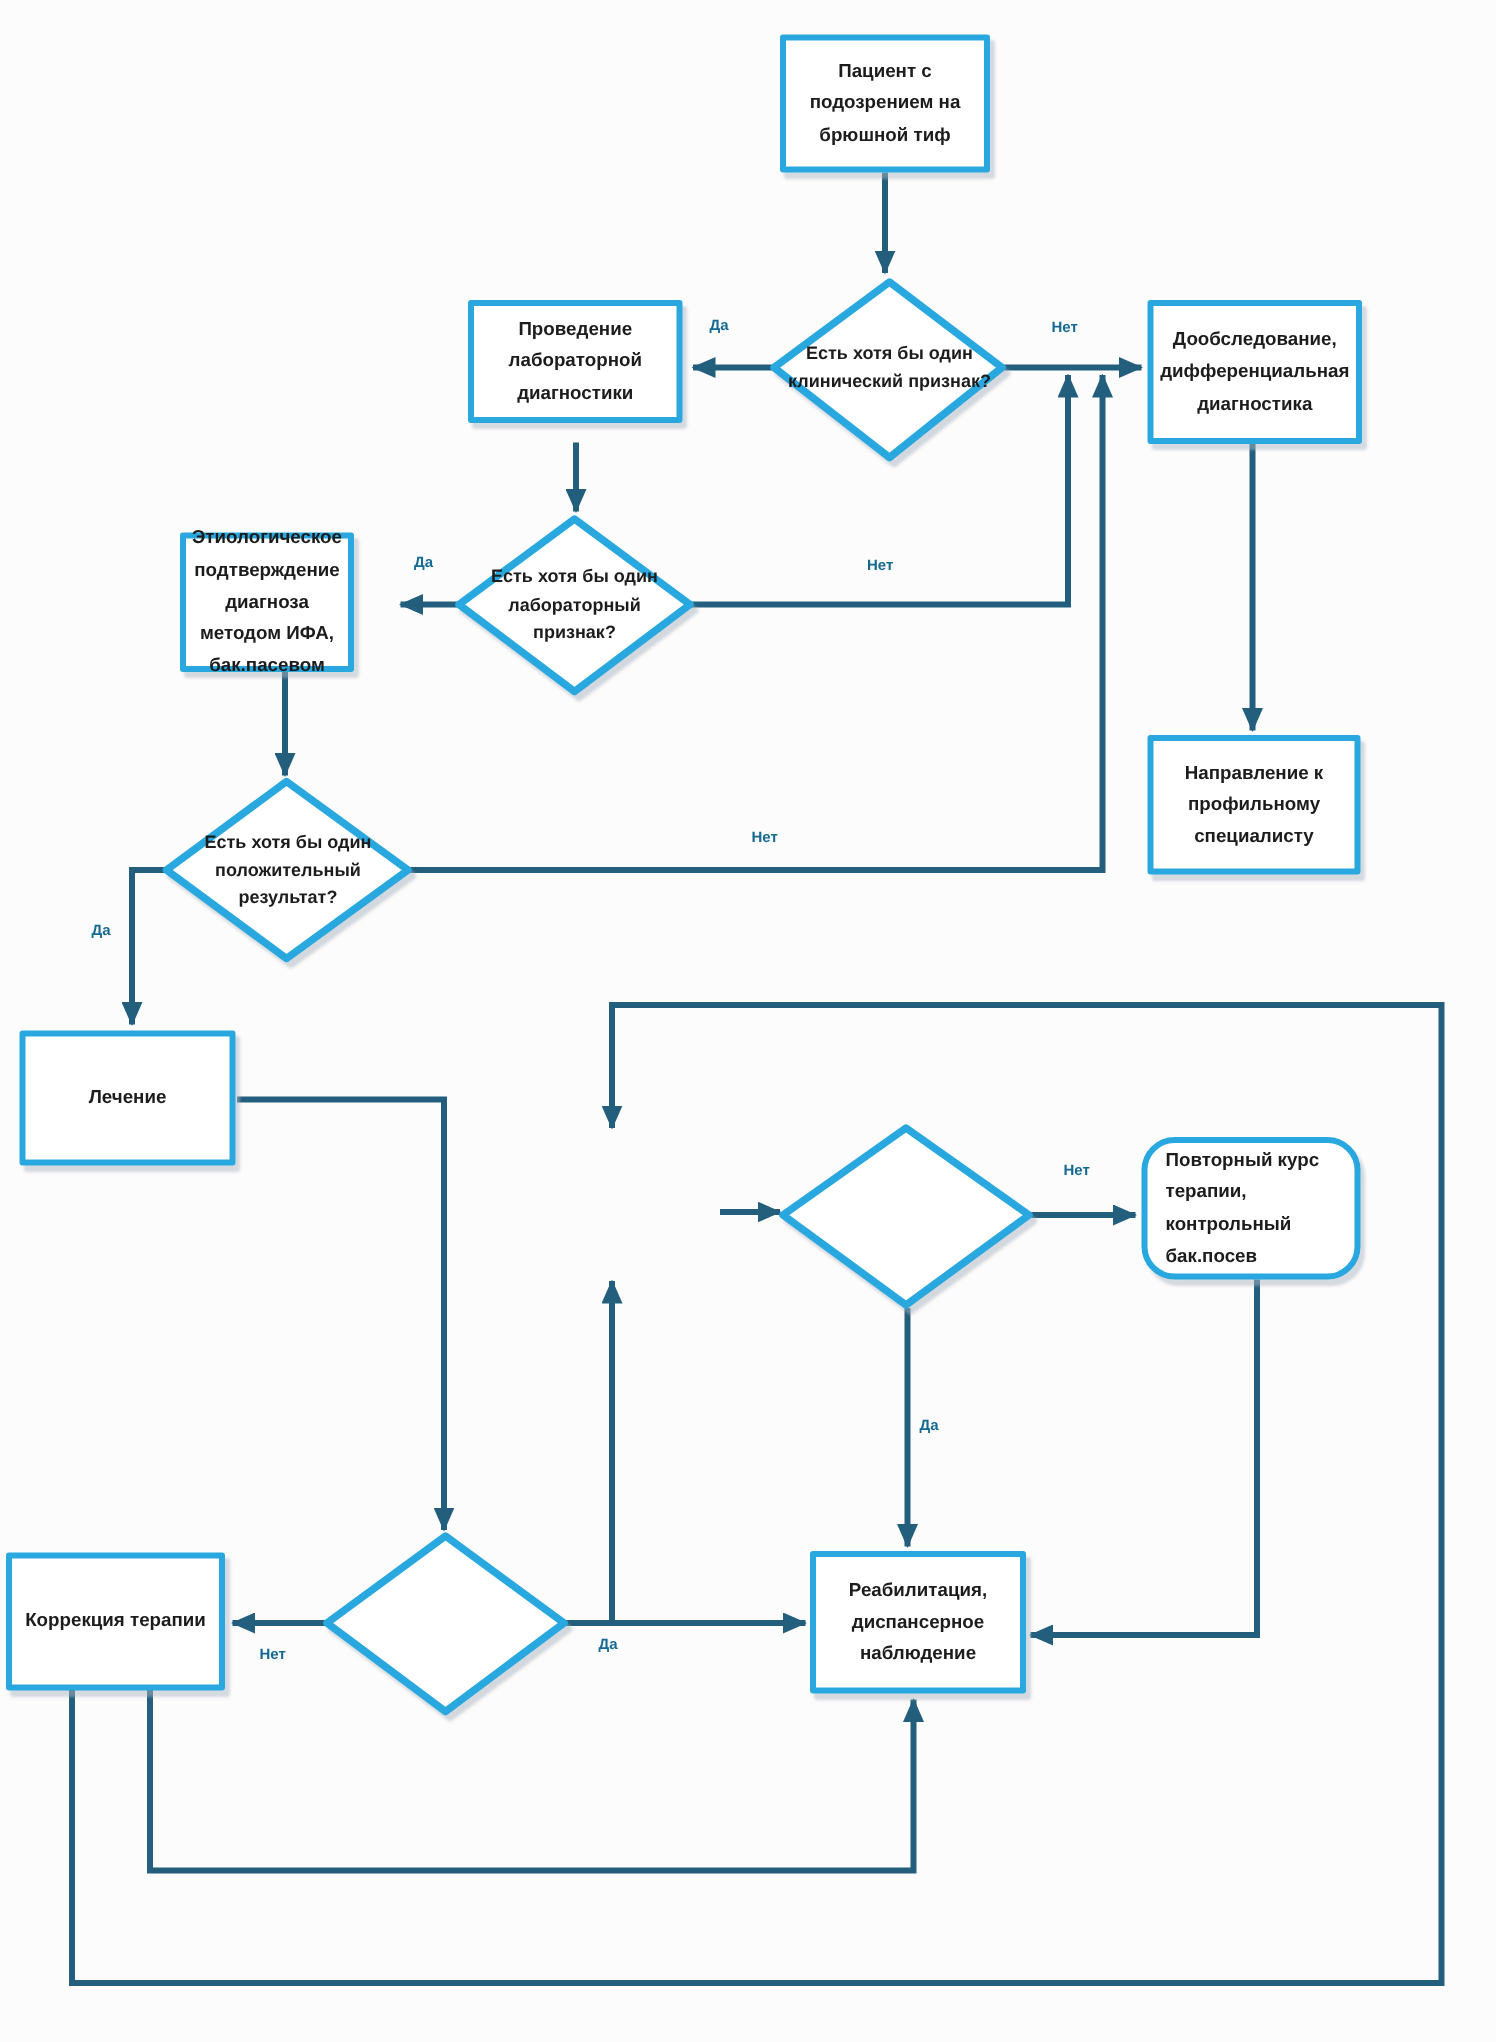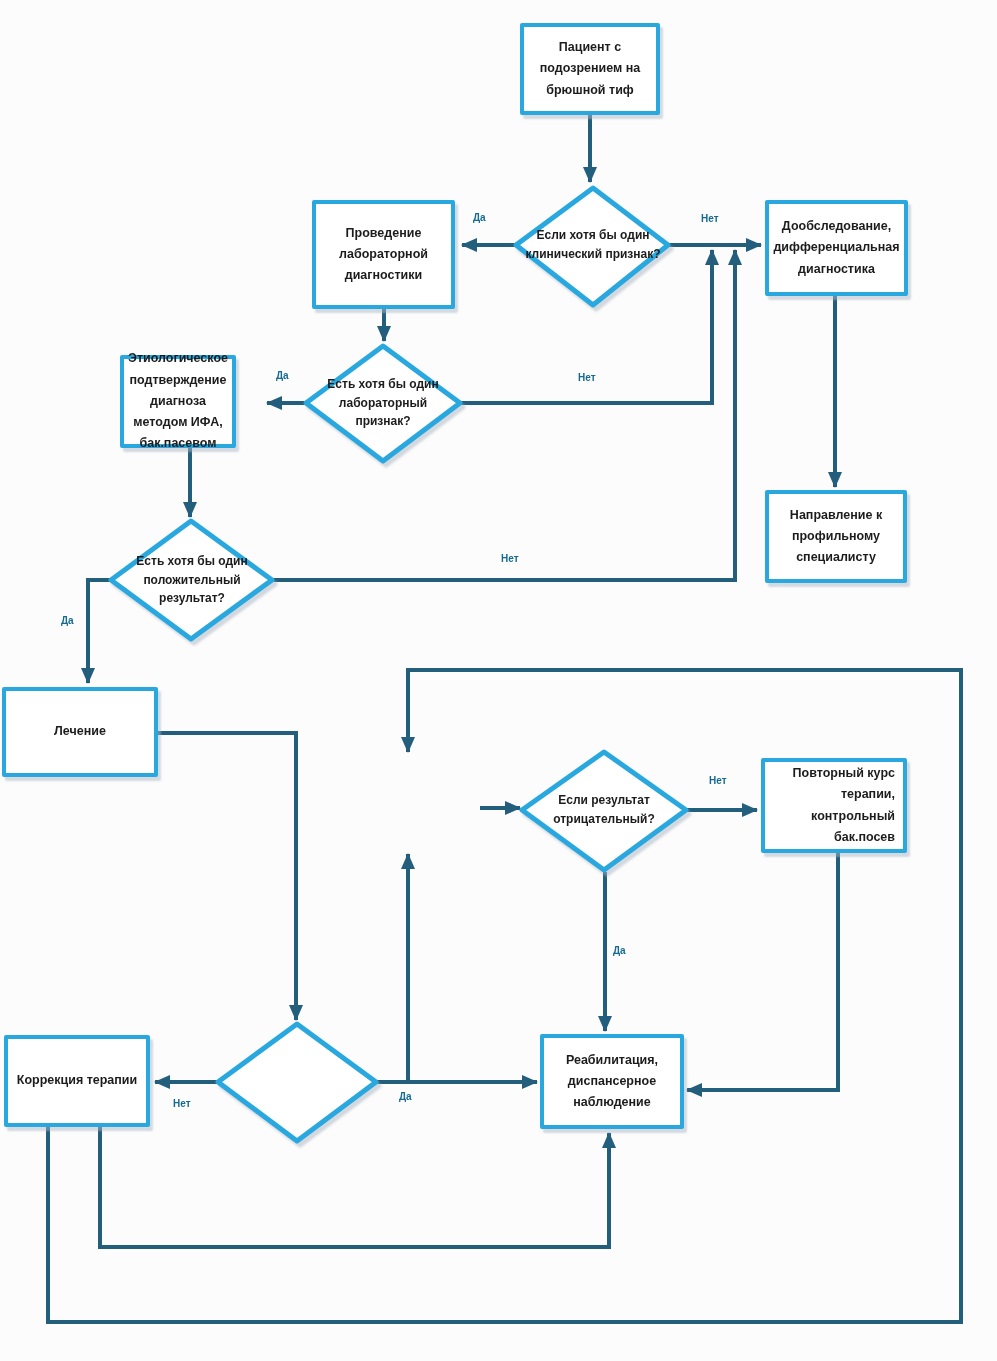--- a/index.html
+++ b/index.html
@@ -22,21 +22,21 @@
 
   .node{
     position:absolute;z-index:2;background:#ffffff;
     border:4px solid var(--node_border);border-radius:2px;
     box-shadow:3px 4px 2px rgba(173,184,196,.5);
     display:flex;align-items:center;justify-content:center;
     text-align:center;color:var(--node_text);
     font-size:12.5px;font-weight:bold;line-height:1.7;
     padding:4px 8px;box-sizing:border-box;
   }
-  .node.left-text{justify-content:flex-start;text-align:right;padding-left:12px;}
+  .node.left-text{justify-content:flex-start;text-align:left;padding-left:12px;border-radius:22px;}
 
   .dlabel{
     position:absolute;z-index:3;display:flex;align-items:center;justify-content:center;
     text-align:center;color:var(--node_text);font-size:12px;font-weight:bold;line-height:1.55;
   }
   .elabel{
     position:absolute;z-index:3;color:var(--edge_label);
     font-size:10px;font-weight:bold;
   }
 </style>
@@ -77,44 +77,43 @@
       <polygon class="diamond" points="593,188 668,245 593,305 516,245"></polygon>
       <polygon class="diamond" points="383,346 460,403 383,461 306,403"></polygon>
       <polygon class="diamond" points="191,521 272,580 191,639 111,580"></polygon>
       <polygon class="diamond" points="604,752 686,810 604,870 522,810"></polygon>
       <polygon class="diamond" points="297,1024 376,1082 297,1141 218,1082"></polygon>
     </g>
   </svg>
 
   <div class="node" style="left:520px;top:23px;width:140px;height:92px;">Пациент с подозрением на  брюшной тиф</div>
 
-  <div class="node" style="left:312px;top:200px;width:143px;height:109px;">Проведение лабораторной диагностики</div>
+  <div class="node" style="left:312px;top:200px;width:143px;height:82px;">Проведение лабораторной диагностики</div>
 
   <div class="node" style="left:765px;top:200px;width:143px;height:96px;">Дообследование, дифференциальная диагностика</div>
 
   <div class="node" style="left:120px;top:355px;width:116px;height:93px;">Этиологическое подтверждение диагноза методом ИФА, бак.пасевом</div>
 
   <div class="node" style="left:765px;top:490px;width:142px;height:93px;">Направление к профильному специалисту</div>
 
-  <div class="node" style="left:2px;top:687px;width:156px;height:90px;">Лечение</div>
+  <div class="node" style="left:13px;top:687px;width:144px;height:90px;">Лечение</div>
 
 
   <div class="node left-text" style="left:761px;top:758px;width:146px;height:95px;">Повторный курс терапии, контрольный бак.посев</div>
 
   <div class="node" style="left:540px;top:1034px;width:144px;height:95px;">Реабилитация, диспансерное наблюдение</div>
 
   <div class="node" style="left:4px;top:1035px;width:146px;height:92px;">Коррекция терапии</div>
 
-  <div class="dlabel" style="left:523px;top:208px;width:140px;height:74px;">Если хотя бы один клинический признак?</div>
+  <div class="dlabel" style="left:523px;top:208px;width:140px;height:74px;">Есть хотя бы один клинический признак?</div>
 
   <div class="dlabel" style="left:315px;top:362px;width:136px;height:82px;">Есть хотя бы один лабораторный признак?</div>
 
   <div class="dlabel" style="left:127px;top:540px;width:130px;height:80px;">Есть хотя бы один положительный результат?</div>
 
-  <div class="dlabel" style="left:534px;top:772px;width:140px;height:76px;">Если результат отрицательный?</div>
 
 
   <span class="elabel" style="left:473px;top:212px;">Да</span>
   <span class="elabel" style="left:701px;top:213px;">Нет</span>
   <span class="elabel" style="left:276px;top:370px;">Да</span>
   <span class="elabel" style="left:578px;top:372px;">Нет</span>
   <span class="elabel" style="left:501px;top:553px;">Нет</span>
   <span class="elabel" style="left:61px;top:615px;">Да</span>
   <span class="elabel" style="left:709px;top:775px;">Нет</span>
   <span class="elabel" style="left:613px;top:945px;">Да</span>

